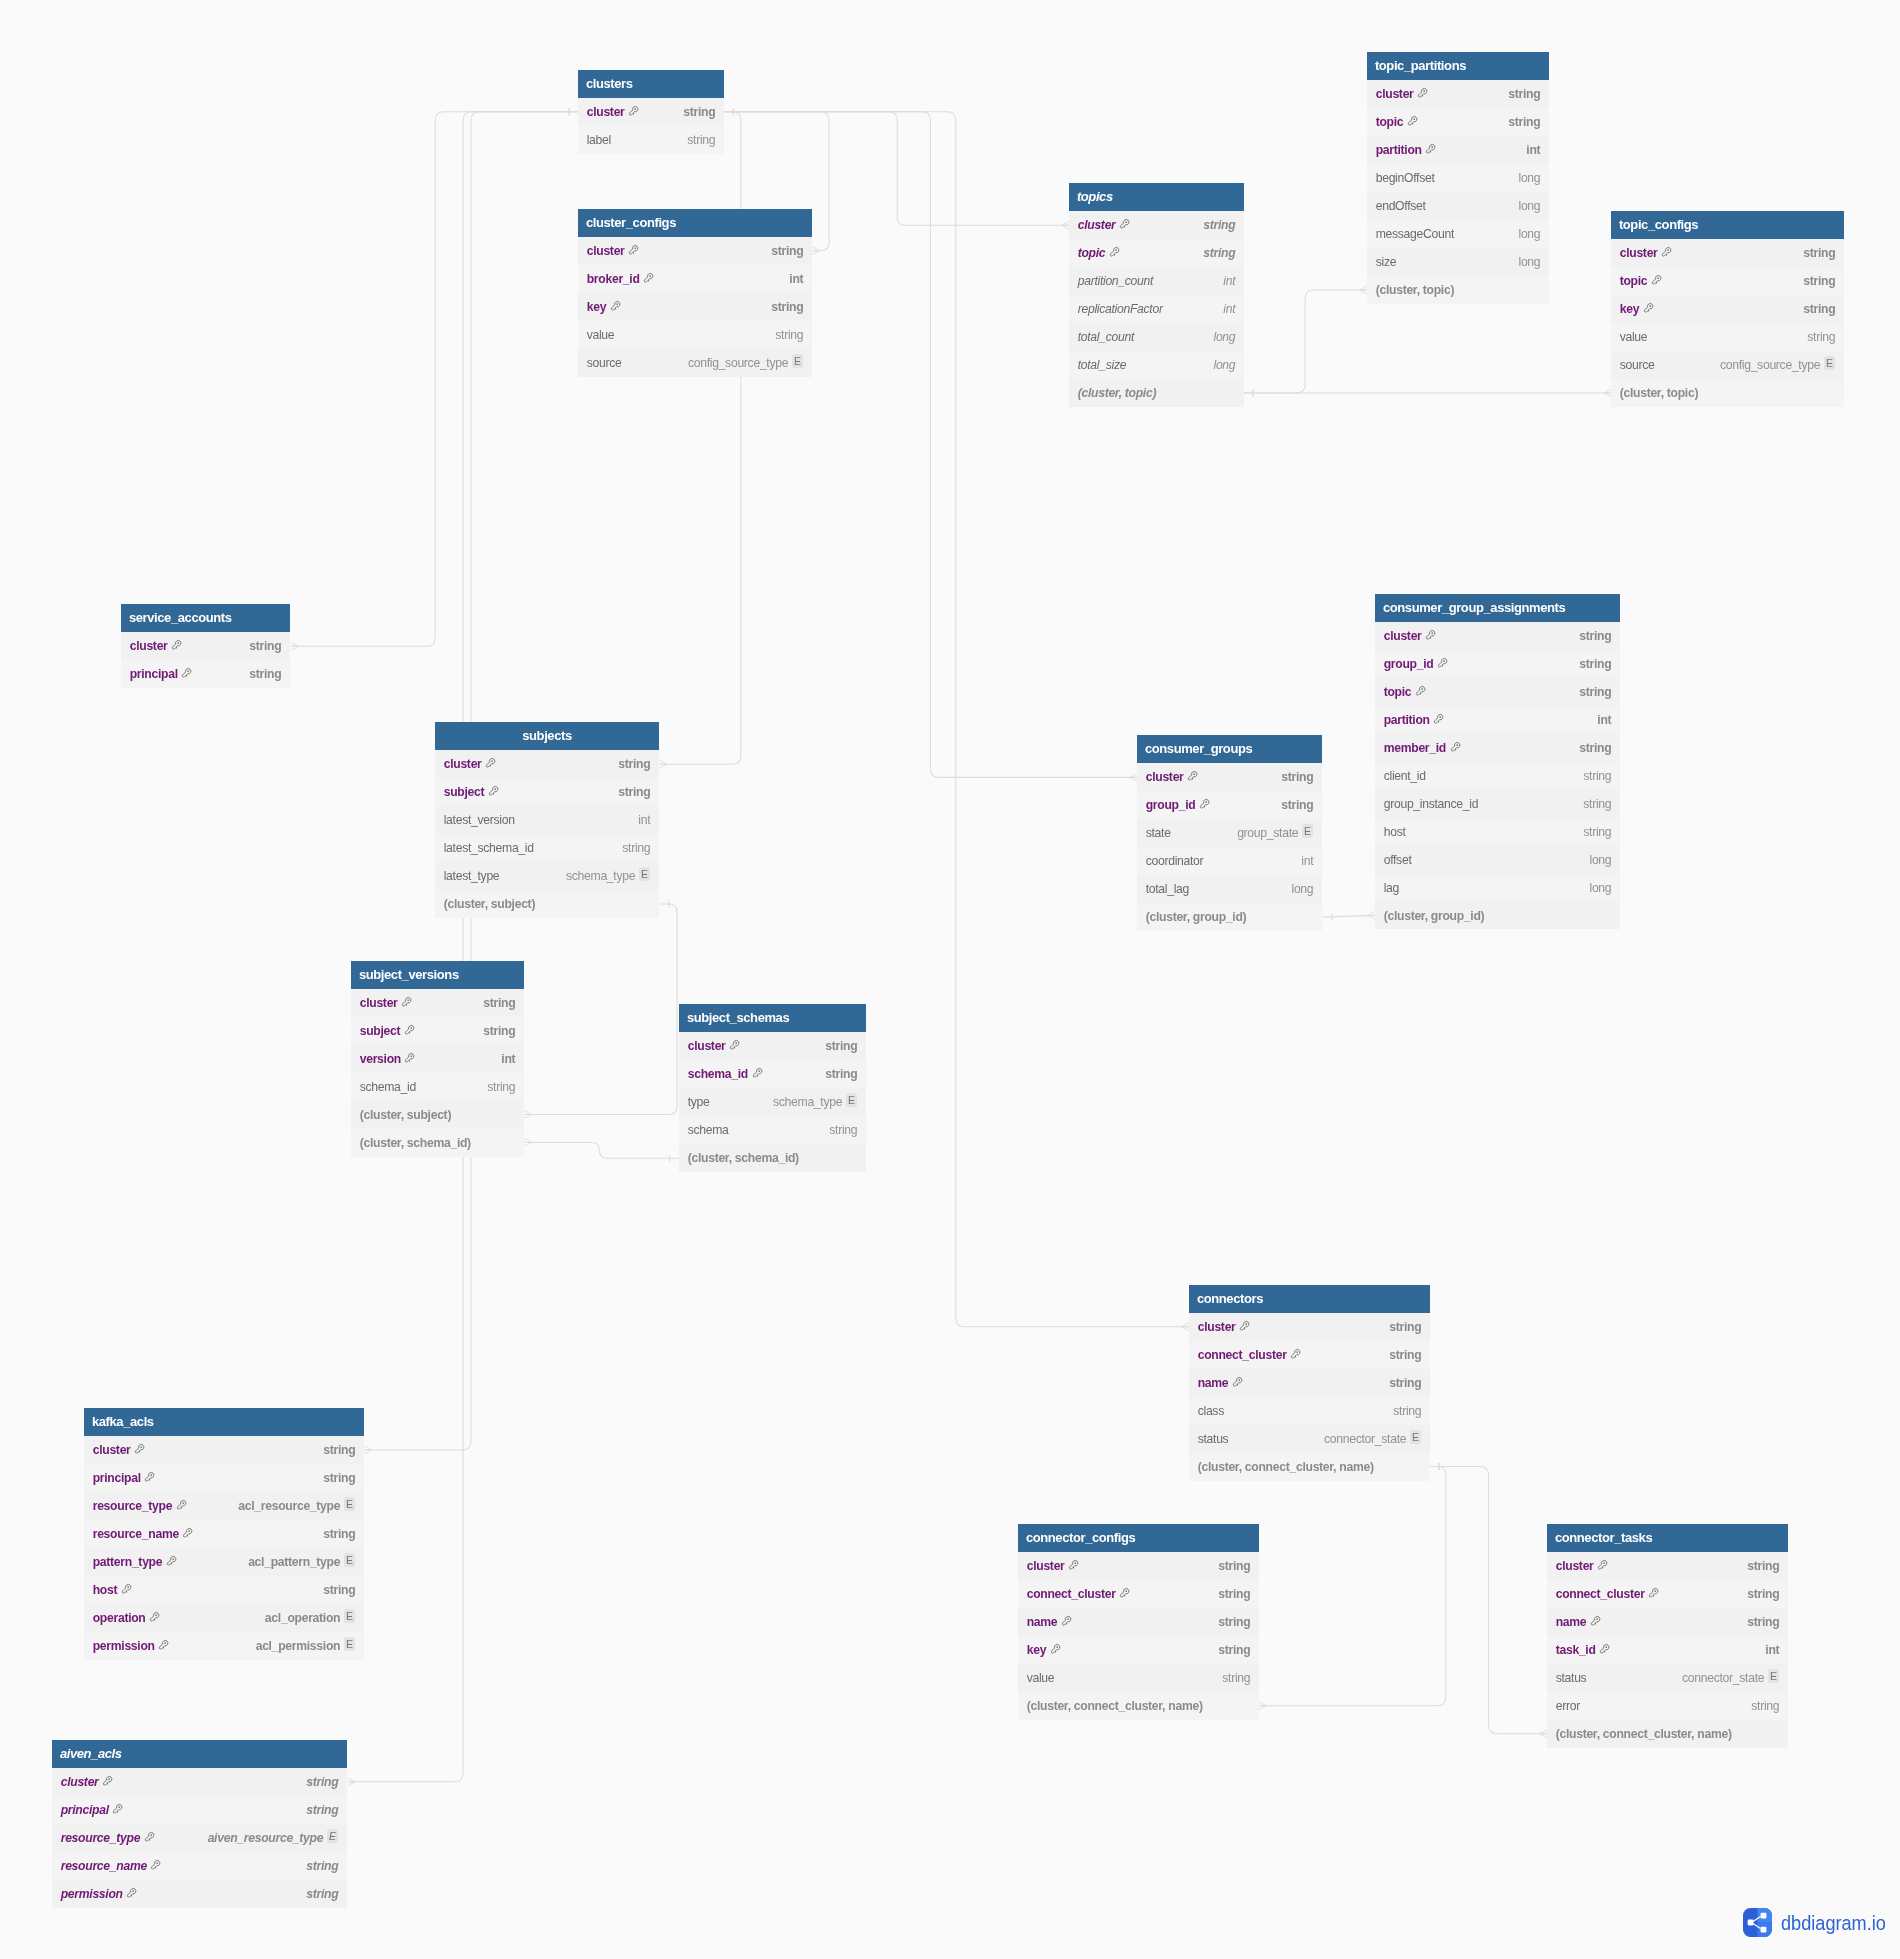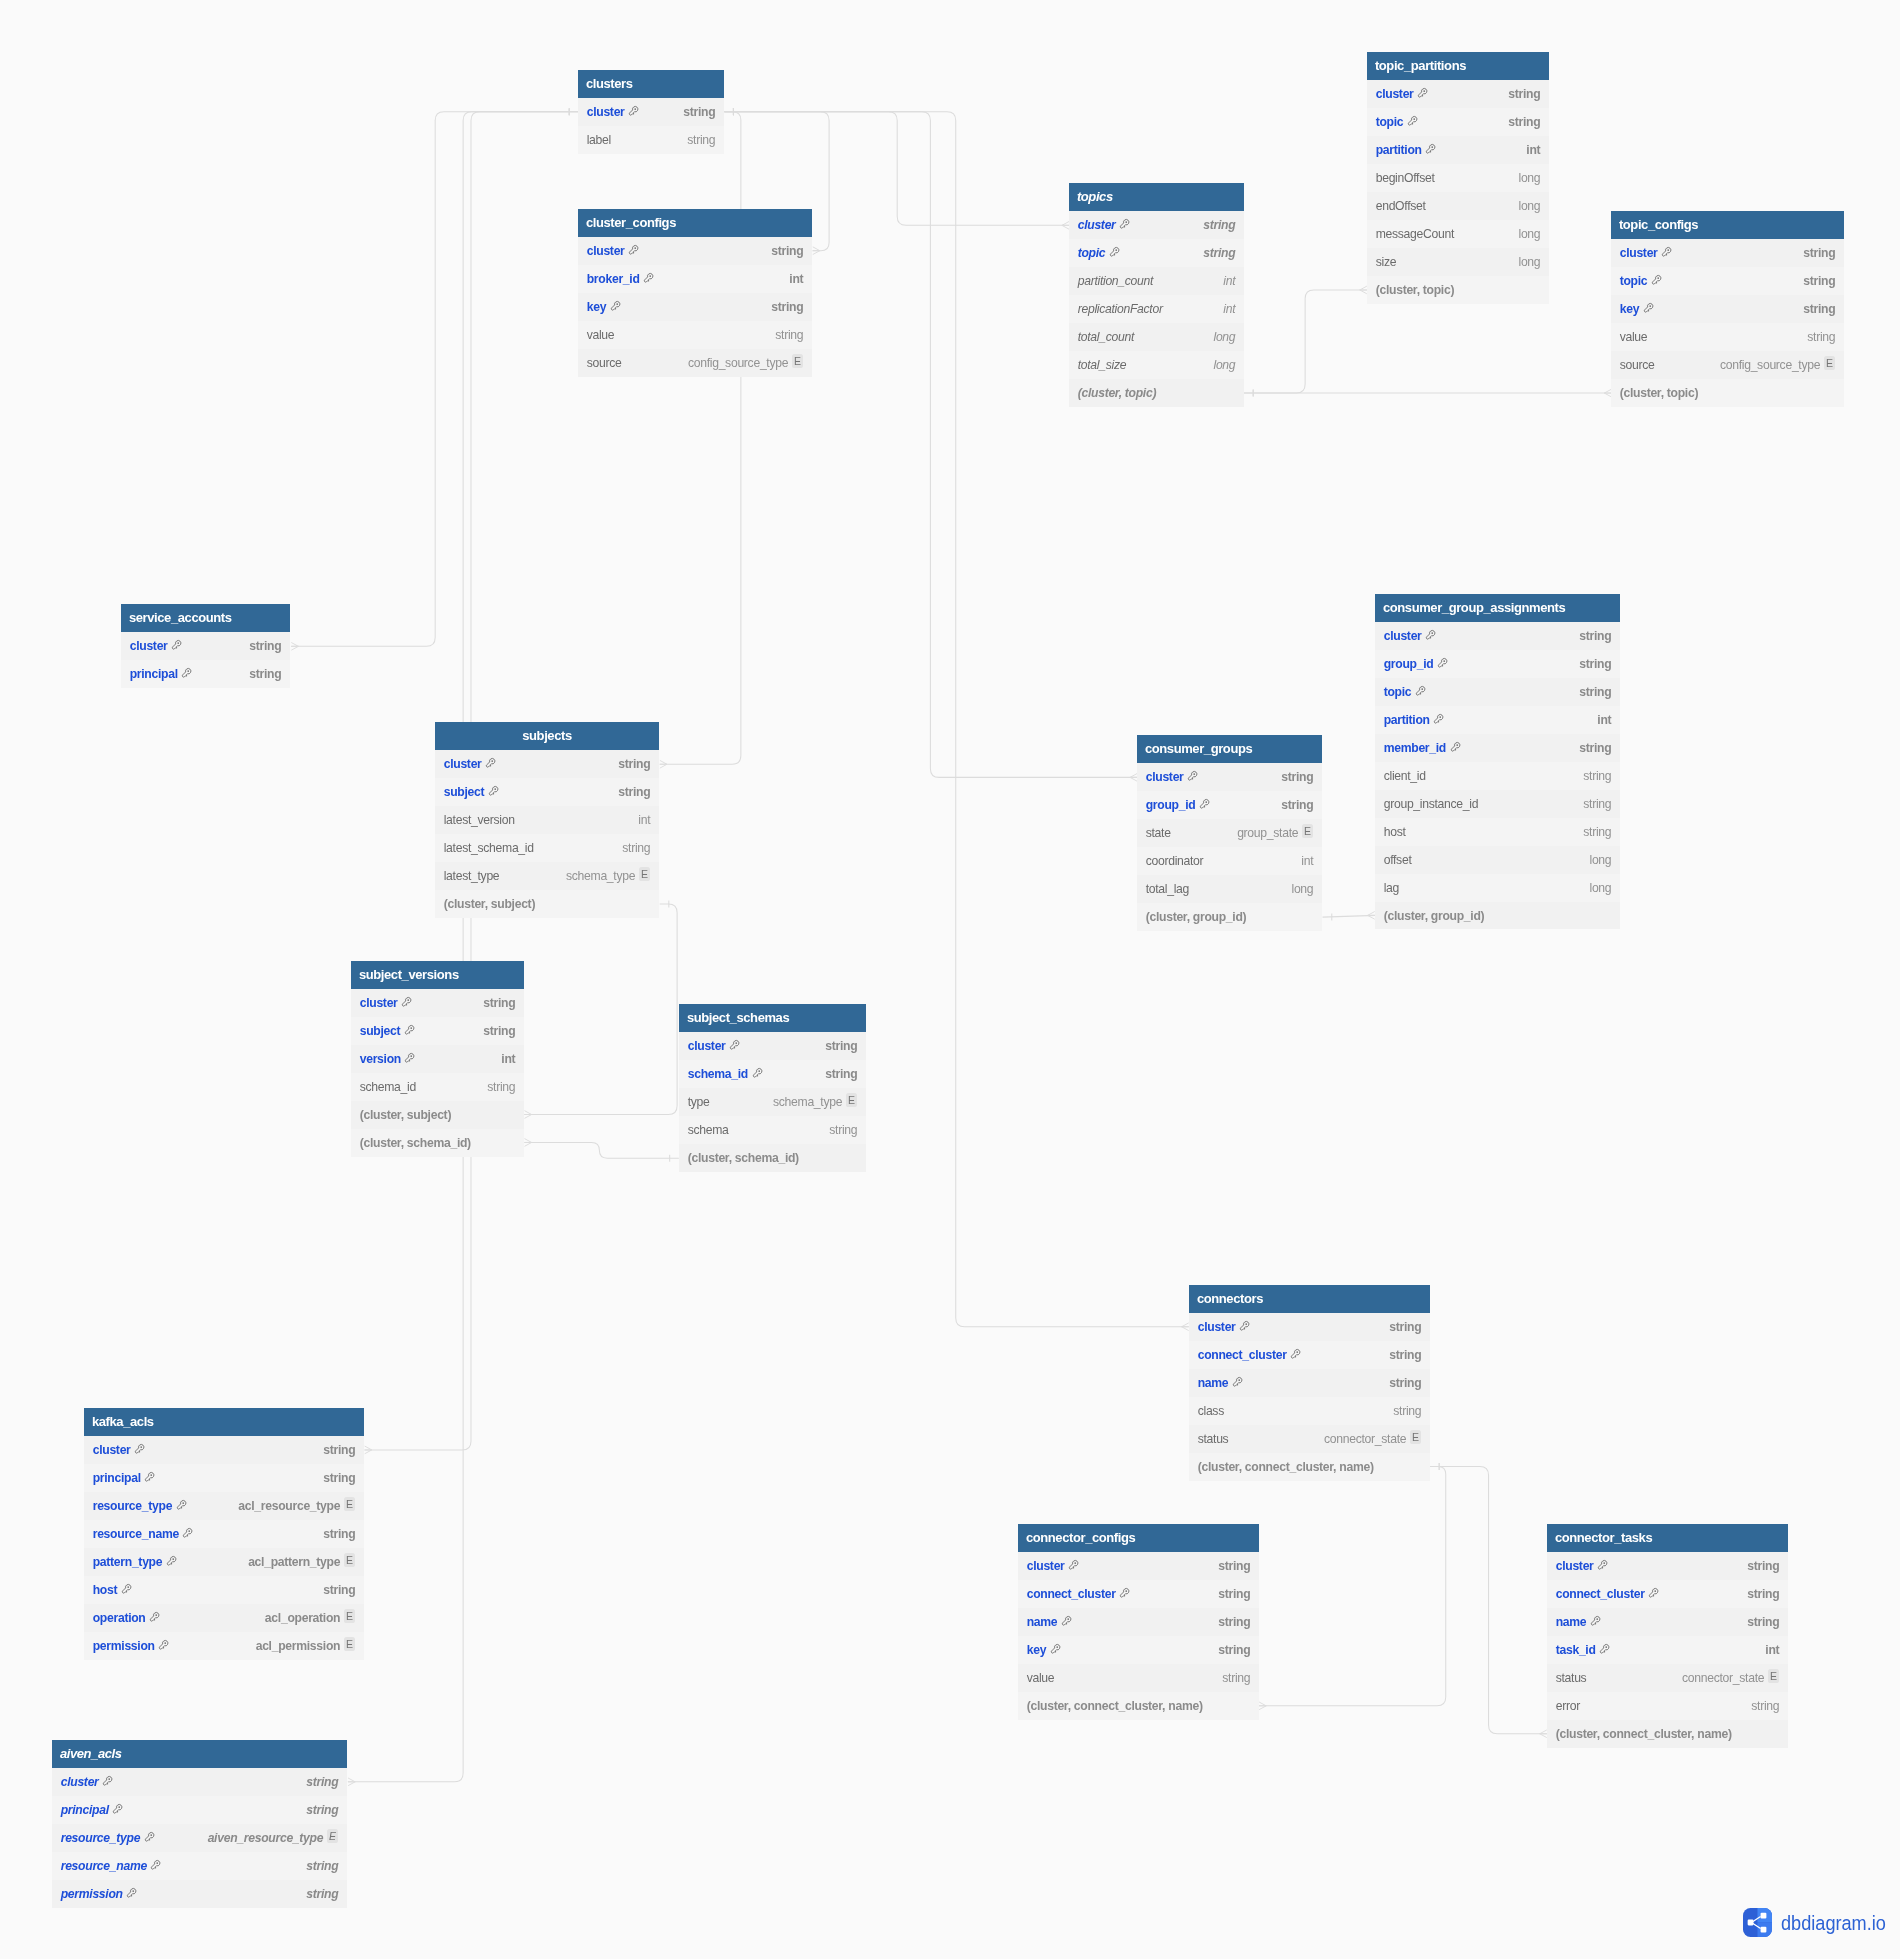--- a/index.html
+++ b/index.html
@@ -17,21 +17,21 @@
     font-size:13px;font-weight:bold;line-height:28px;
     padding:0 7.9px;box-sizing:border-box;white-space:nowrap;letter-spacing:-0.4px;
   }
   .row{
     height:28px;line-height:28px;display:flex;align-items:center;
     padding:0 8.7px;box-sizing:border-box;font-size:12.2px;white-space:nowrap;
     letter-spacing:-0.3px;
   }
   .row.alt{background:#f4f4f4;}
   .fname{color:#6b6b6b;flex:0 0 auto;}
-  .fname.pk{font-weight:bold;color:#1d4ed8;}
+  .fname.pk{font-weight:bold;color:#701a75;}
   .keyicon{margin-left:3.5px;display:inline-block;flex:0 0 auto;position:relative;top:-0.9px;}
   .spacer{flex:1 1 auto;min-width:12.2px;}
   .ftype{color:#929292;flex:0 0 auto;}
   .ftype.b{font-weight:bold;color:#8a8a8a;}
   .enumbadge{
     display:inline-block;background:#e3e3e3;color:#757575;font-size:10.5px;
     line-height:14px;height:14px;padding:0 2.3px;margin-left:3.5px;border-radius:2.6px;
     font-weight:normal;letter-spacing:0;flex:0 0 auto;position:relative;top:-1.7px;
   }
   .comp{color:#8b8b8b;font-weight:bold;}

